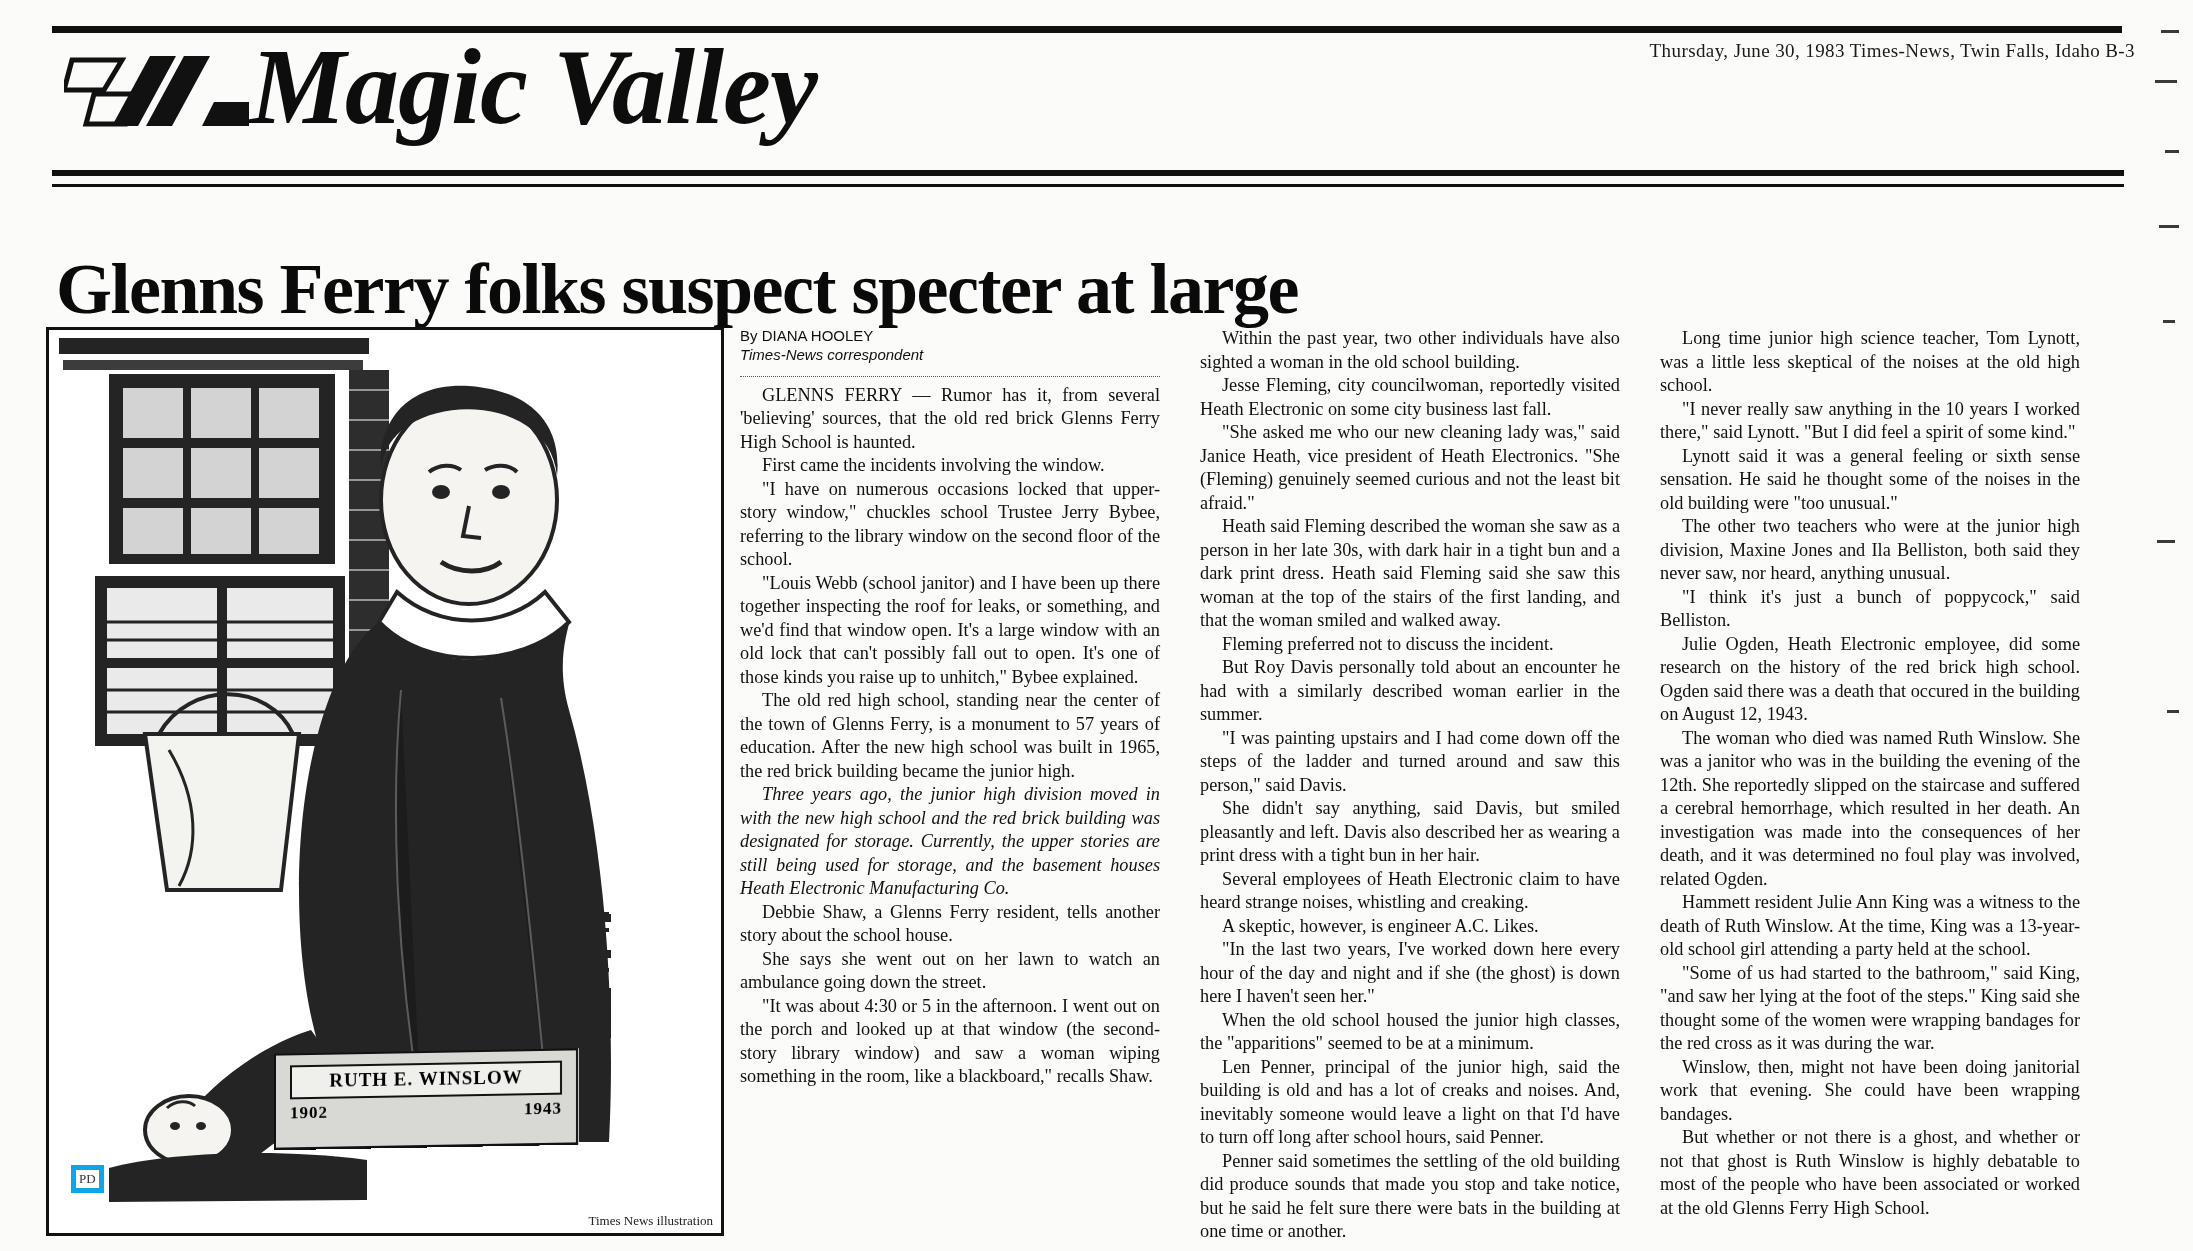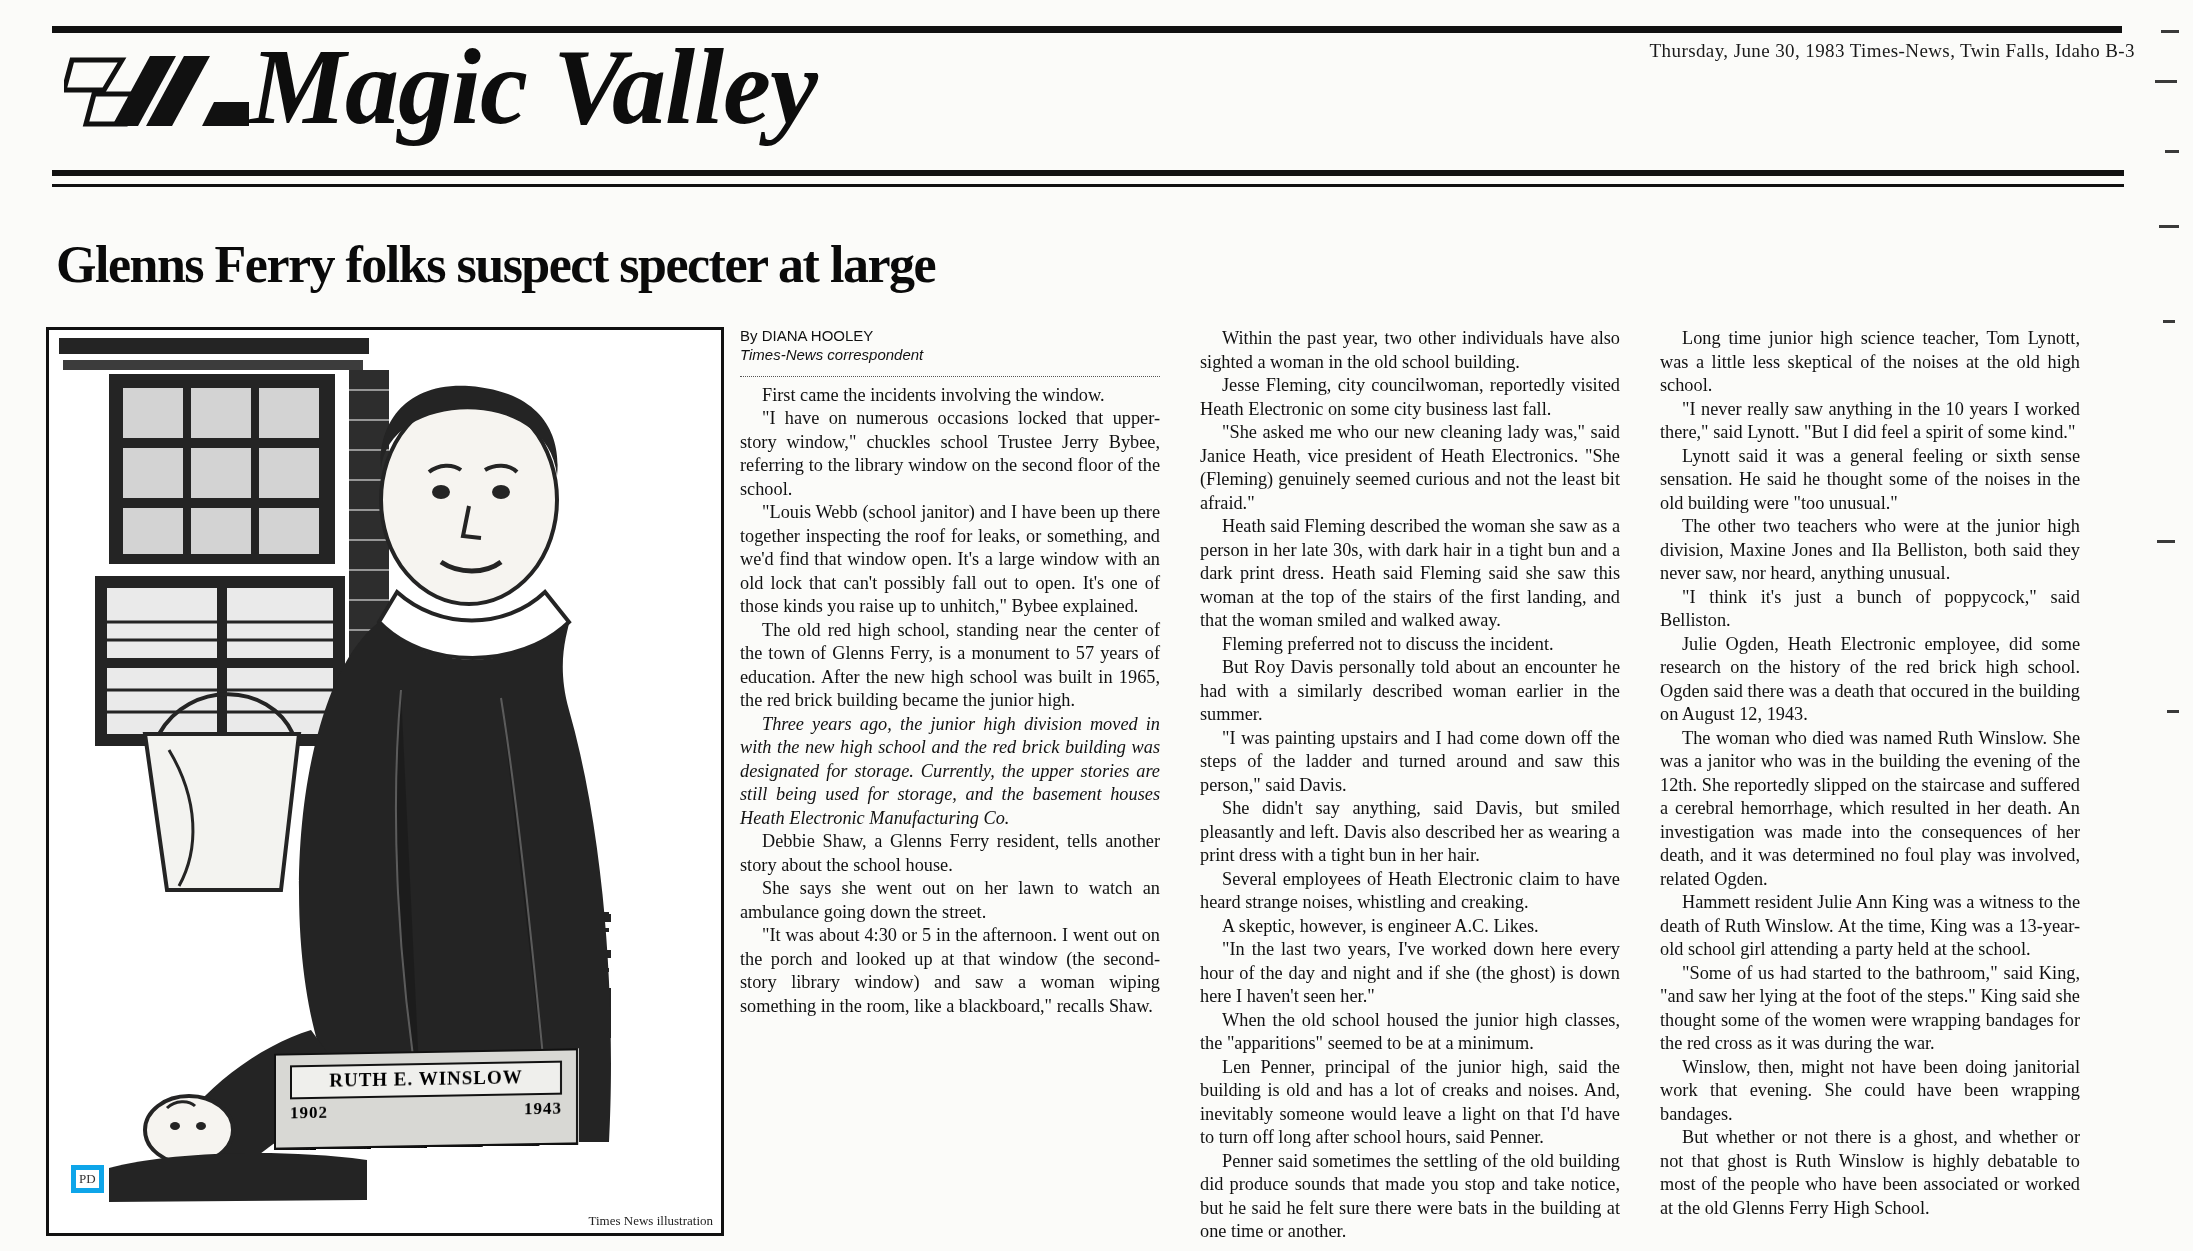--- a/index.html
+++ b/index.html
@@ -75,21 +75,21 @@
     color: #0d0d0d;
     line-height: 1.05;
   }
   .headline {
     position: absolute;
     left: 56px;
     top: 200px;
     width: 2080px;
     font-family: "Liberation Serif", serif;
     font-weight: bold;
-    font-size: 52px;
+    font-size: 72px;
     letter-spacing: -1.5px;
     color: #0a0a0a;
     white-space: nowrap;
   }
   
   .illus-wrap {
     position: absolute;
     left: 46px;
     top: 327px;
     width: 672px;
@@ -339,20 +339,21 @@
     <div class="illus-caption">Times News illustration</div>
   </div>
 
   <div class="col" id="col1">
     <div class="byline">
       <span class="b-name">By DIANA HOOLEY</span>
       <span class="b-role">Times-News correspondent</span>
     </div>
     <div class="dotline"></div>
     <div class="col-body">
+        <p>GLENNS FERRY — Rumor has it, from several 'believing' sources, that the old red brick Glenns Ferry High School is haunted.</p>
         <p>First came the incidents involving the window.</p>
         <p>"I have on numerous occasions locked that upper-story window," chuckles school Trustee Jerry Bybee, referring to the library window on the second floor of the school.</p>
         <p>"Louis Webb (school janitor) and I have been up there together inspecting the roof for leaks, or something, and we'd find that window open. It's a large window with an old lock that can't possibly fall out to open. It's one of those kinds you raise up to unhitch," Bybee explained.</p>
         <p>The old red high school, standing near the center of the town of Glenns Ferry, is a monument to 57 years of education. After the new high school was built in 1965, the red brick building became the junior high.</p>
         <p class="italic">Three years ago, the junior high division moved in with the new high school and the red brick building was designated for storage. Currently, the upper stories are still being used for storage, and the basement houses Heath Electronic Manufacturing Co.</p>
         <p>Debbie Shaw, a Glenns Ferry resident, tells another story about the school house.</p>
         <p>She says she went out on her lawn to watch an ambulance going down the street.</p>
         <p>"It was about 4:30 or 5 in the afternoon. I went out on the porch and looked up at that window (the second-story library window) and saw a woman wiping something in the room, like a blackboard," recalls Shaw.</p>
       </div>
   </div>

